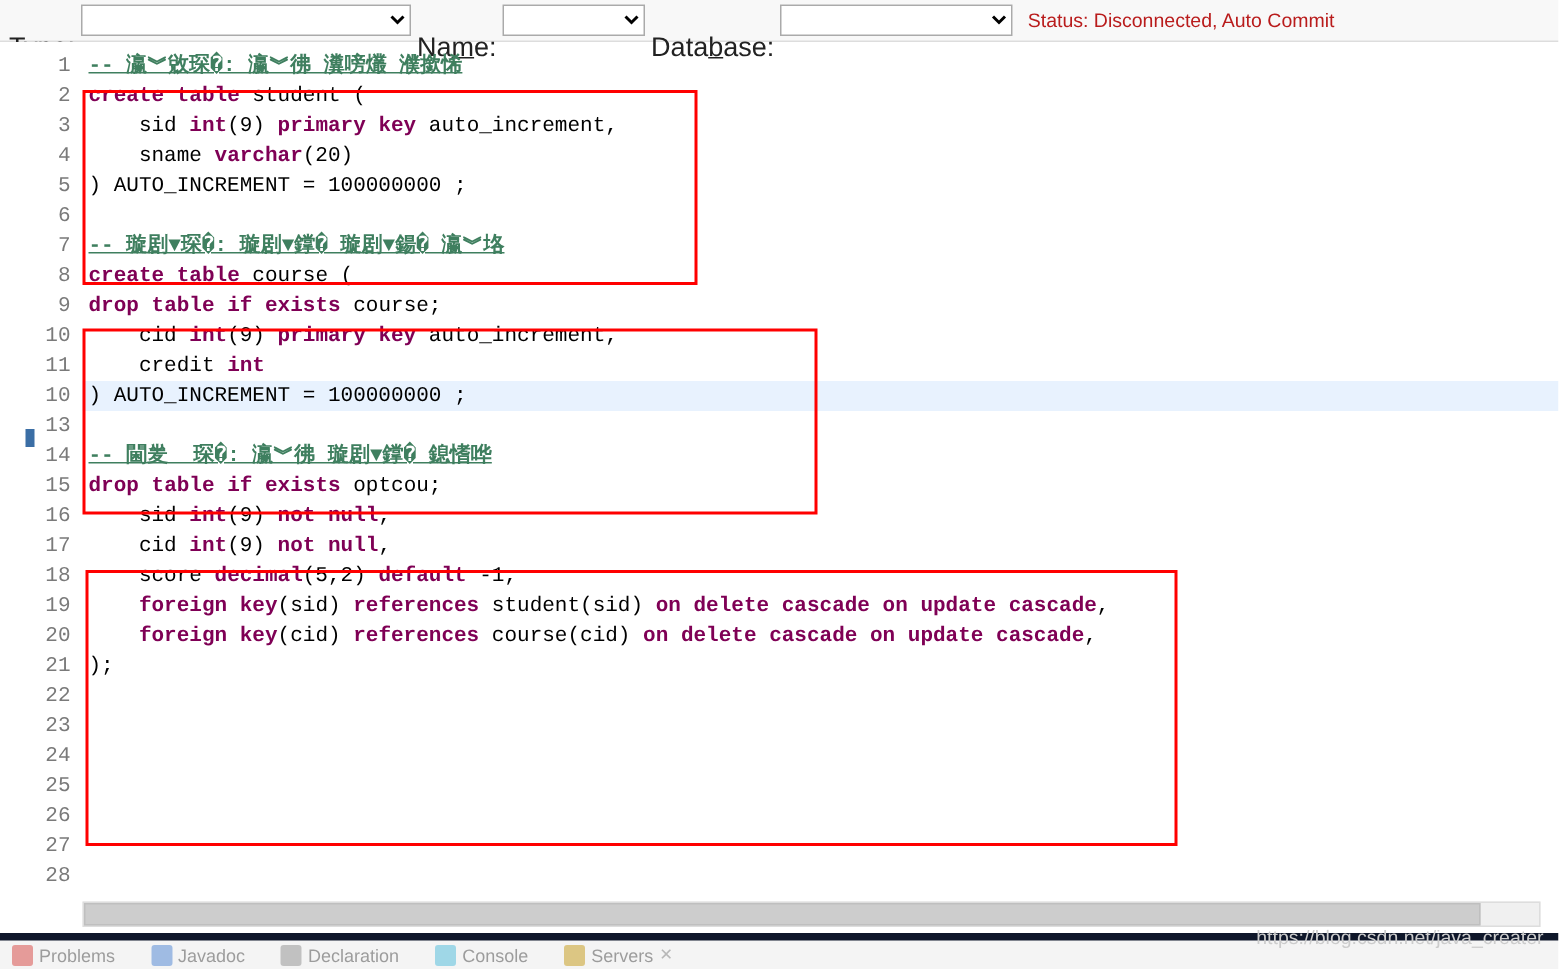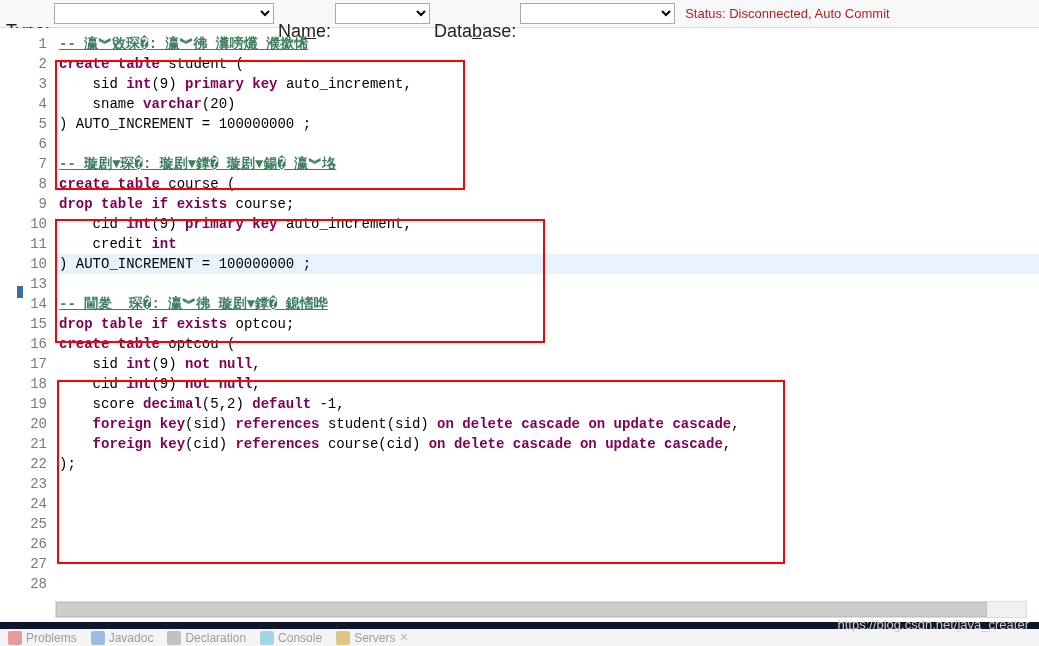--- a/index.html
+++ b/index.html
@@ -17,21 +17,21 @@
 .hl-line { position: absolute; left: 0; right: 0; height: 20px; background: #e8f2fe; z-index: 0; }
 .line span { position: relative; z-index: 1; }
 .kw { color: #7f0055; font-weight: bold; }
 .cm { color: #3f7f5f; font-weight: bold; text-decoration: underline; }
 .tx { color: #000; }
 .box { position: absolute; border: 2px solid #ff0000; pointer-events: none; z-index: 5; }
 .scroll-h { position: absolute; left: 55px; right: 12px; bottom: 0; height: 17px; background: #f0f0f0; border: 1px solid #ddd; }
 .scroll-h .thumb { height: 100%; width: 96%; background: #cdcdcd; border: 1px solid #bfbfbf; }
 .cursor-mark { position: absolute; left: 17px; width: 6px; height: 12px; background: #3b6ea5; z-index: 3; }
 .watermark { position: absolute; right: 10px; bottom: 14px; color: #ccc; font-size: 13px; font-family: Arial, sans-serif; pointer-events: none; z-index: 6; }
-.bottom-tabs { position: absolute; bottom: 0; left: 0; right: 0; height: 24px; border-top: 7px solid #0f172a; background: #f4f4f4; display: flex; align-items: center; gap: 14px; padding-left: 8px; font-size: 12px; color: #555; }
+.bottom-tabs { position: absolute; bottom: 0; left: 0; right: 0; height: 24px; border-top: 5px solid #0f172a; background: #f4f4f4; display: flex; align-items: center; gap: 24px; padding-left: 8px; font-size: 12px; color: #555; }
 .bottom-tabs .tab { display: flex; align-items: center; gap: 4px; opacity: 0.55; }
 .tab-icon { width: 14px; height: 14px; border-radius: 2px; display: inline-block; }
 .ico-red { background: #d9534f; }
 .ico-blue { background: #5b8dd6; }
 .ico-gray { background: #999; }
 .ico-cyan { background: #5bc0de; }
 .ico-gold { background: #c9a227; }
 .close-x { color: #888; font-size: 11px; }
 </style>
 </head>
@@ -88,21 +88,20 @@
       <div class="line"></div>
       <div class="line"><span class="cm">-- 璇剧▼琛�: 璇剧▼鐣� 璇剧▼鍚� 瀛︾垎</span></div>
       <div class="line"><span class="kw">create</span><span class="tx"> </span><span class="kw">table</span><span class="tx"> course (</span></div>
       <div class="line"><span class="kw">drop</span><span class="tx"> </span><span class="kw">table</span><span class="tx"> </span><span class="kw">if</span><span class="tx"> </span><span class="kw">exists</span><span class="tx"> course;</span></div>
       <div class="line"><span class="tx">    cid </span><span class="kw">int</span><span class="tx">(9) </span><span class="kw">primary</span><span class="tx"> </span><span class="kw">key</span><span class="tx"> auto_increment,</span></div>
       <div class="line"><span class="tx">    credit </span><span class="kw">int</span></div>
       <div class="line"><span class="tx">) AUTO_INCREMENT = 100000000 ;</span></div>
       <div class="line"></div>
       <div class="line"><span class="cm">-- 閫夎  琛�: 瀛︾彿 璇剧▼鐣� 鎴愭哗</span></div>
       <div class="line"><span class="kw">drop</span><span class="tx"> </span><span class="kw">table</span><span class="tx"> </span><span class="kw">if</span><span class="tx"> </span><span class="kw">exists</span><span class="tx"> optcou;</span></div>
-      <div class="line"><span class="kw">create</span><span class="tx"> </span><span class="kw">table</span><span class="tx"> optcou (</span></div>
       <div class="line"><span class="tx">    sid </span><span class="kw">int</span><span class="tx">(9) </span><span class="kw">not</span><span class="tx"> </span><span class="kw">null</span><span class="tx">,</span></div>
       <div class="line"><span class="tx">    cid </span><span class="kw">int</span><span class="tx">(9) </span><span class="kw">not</span><span class="tx"> </span><span class="kw">null</span><span class="tx">,</span></div>
       <div class="line"><span class="tx">    score </span><span class="kw">decimal</span><span class="tx">(5,2) </span><span class="kw">default</span><span class="tx"> -1,</span></div>
       <div class="line"><span class="tx">    </span><span class="kw">foreign</span><span class="tx"> </span><span class="kw">key</span><span class="tx">(sid) </span><span class="kw">references</span><span class="tx"> student(sid) </span><span class="kw">on</span><span class="tx"> </span><span class="kw">delete</span><span class="tx"> </span><span class="kw">cascade</span><span class="tx"> </span><span class="kw">on</span><span class="tx"> </span><span class="kw">update</span><span class="tx"> </span><span class="kw">cascade</span><span class="tx">,</span></div>
       <div class="line"><span class="tx">    </span><span class="kw">foreign</span><span class="tx"> </span><span class="kw">key</span><span class="tx">(cid) </span><span class="kw">references</span><span class="tx"> course(cid) </span><span class="kw">on</span><span class="tx"> </span><span class="kw">delete</span><span class="tx"> </span><span class="kw">cascade</span><span class="tx"> </span><span class="kw">on</span><span class="tx"> </span><span class="kw">update</span><span class="tx"> </span><span class="kw">cascade</span><span class="tx">,</span></div>
       <div class="line"><span class="tx">);</span></div>
       <div class="line"></div>
       <div class="line"></div>
     </div>
   <div class="cursor-mark" id="cursor" style="top: 258px;"></div>

